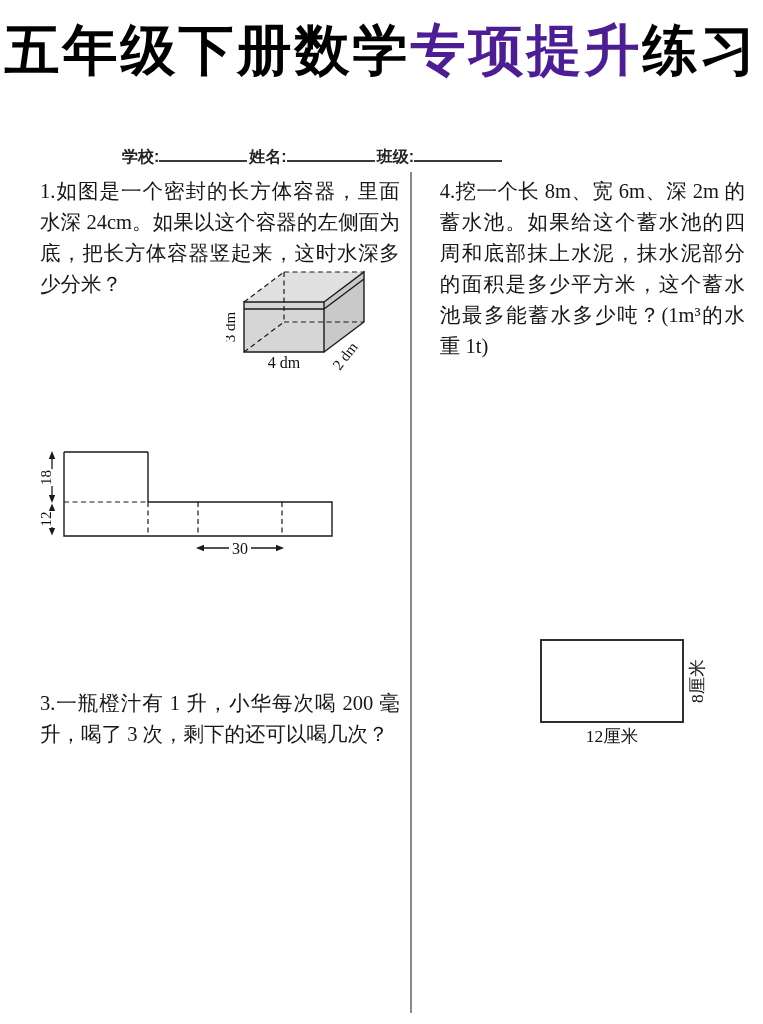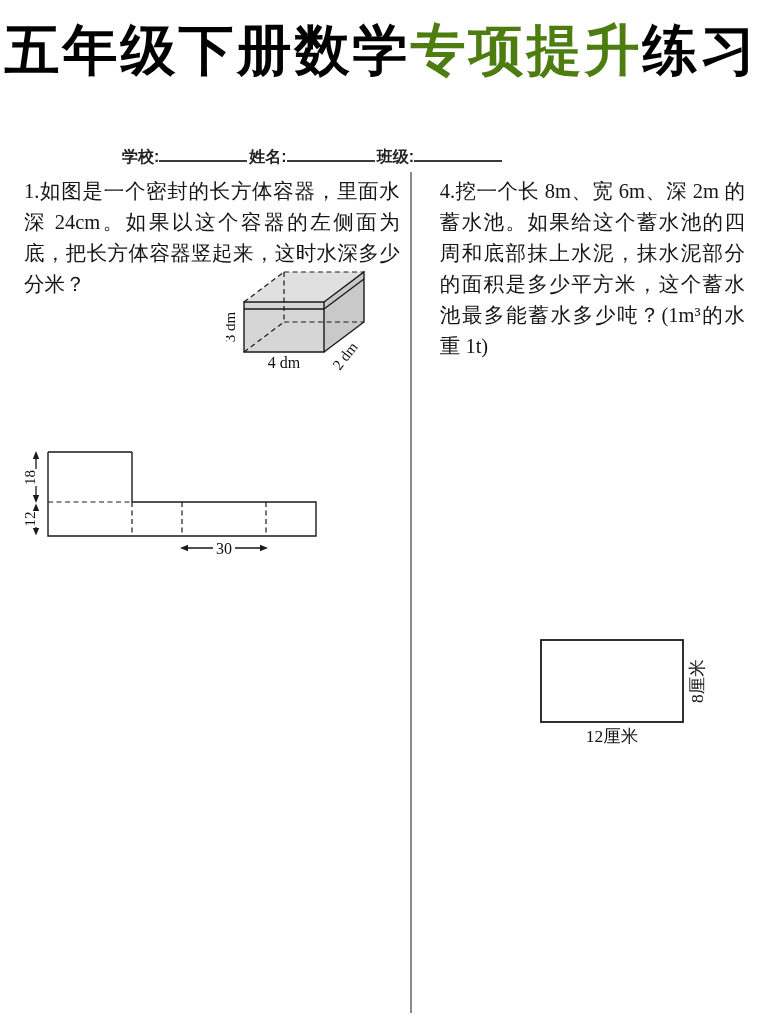--- a/index.html
+++ b/index.html
@@ -13,21 +13,21 @@
   }
   
   .title{
     position:absolute;top:14px;left:0;width:763px;
     text-align:center;
     font-size:55px;font-weight:700;letter-spacing:3px;
     font-family:"Liberation Serif","DejaVu Serif",serif;
     white-space:nowrap;
   }
   .t-blue{color:#000000;}
-  .t-red{color:#4d7c0f;}
+  .t-red{color:#4c1d95;}
   .subtitle{
     position:absolute;top:84px;left:0;width:763px;
     text-align:center;
     font-size:33px;font-weight:700;letter-spacing:4px;
     color:#c00808;
   }
   .header-line{
     position:absolute;top:146px;left:0;width:626px;
     text-align:center;
     font-family:"Liberation Sans","DejaVu Sans",sans-serif;
@@ -40,21 +40,21 @@
     margin-right:2px;
   }
   
   .columns{
     position:absolute;top:172px;left:0;
     width:763px;height:841px;
     display:flex;
   }
   .col-left{
     width:412px;box-sizing:border-box;
-    padding:4px 10px 0 24px;
+    padding:4px 10px 0 40px;
   }
   .divider{
     width:2px;height:100%;
     background:#8a8a8a;
   }
   .col-right{
     width:353px;box-sizing:border-box;
     padding:4px 18px 0 28px;
   }
   .ptext{
@@ -135,20 +135,23 @@
           <polygon class="head" points="14,87.5 10.8,80 17.2,80"></polygon>
           <text x="13" y="71" transform="rotate(-90 13 71)" text-anchor="middle" font-size="15">12</text>
 
           <path class="arr" d="M164,100 H191 M213,100 H240"></path>
           <polygon class="head" points="158,100 166,96.8 166,103.2"></polygon>
           <polygon class="head" points="246,100 238,96.8 238,103.2"></polygon>
           <text x="202" y="105.5" text-anchor="middle" font-size="16">30</text>
         </svg>
       </div>
 
+      <div class="p3">
+        <p class="ptext">3.一瓶橙汁有 1 升，小华每次喝 200 毫升，喝了 3 次，剩下的还可以喝几次？</p>
+      </div>
 
     </div>
 
     <div class="divider"></div>
 
     <div class="col-right">
 
       <div class="p4">
         <p class="ptext">4.挖一个长 8m、宽 6m、深 2m 的蓄水池。如果给这个蓄水池的四周和底部抹上水泥，抹水泥部分的面积是多少平方米，这个蓄水池最多能蓄水多少吨？(1m³的水重 1t)</p>
       </div>

